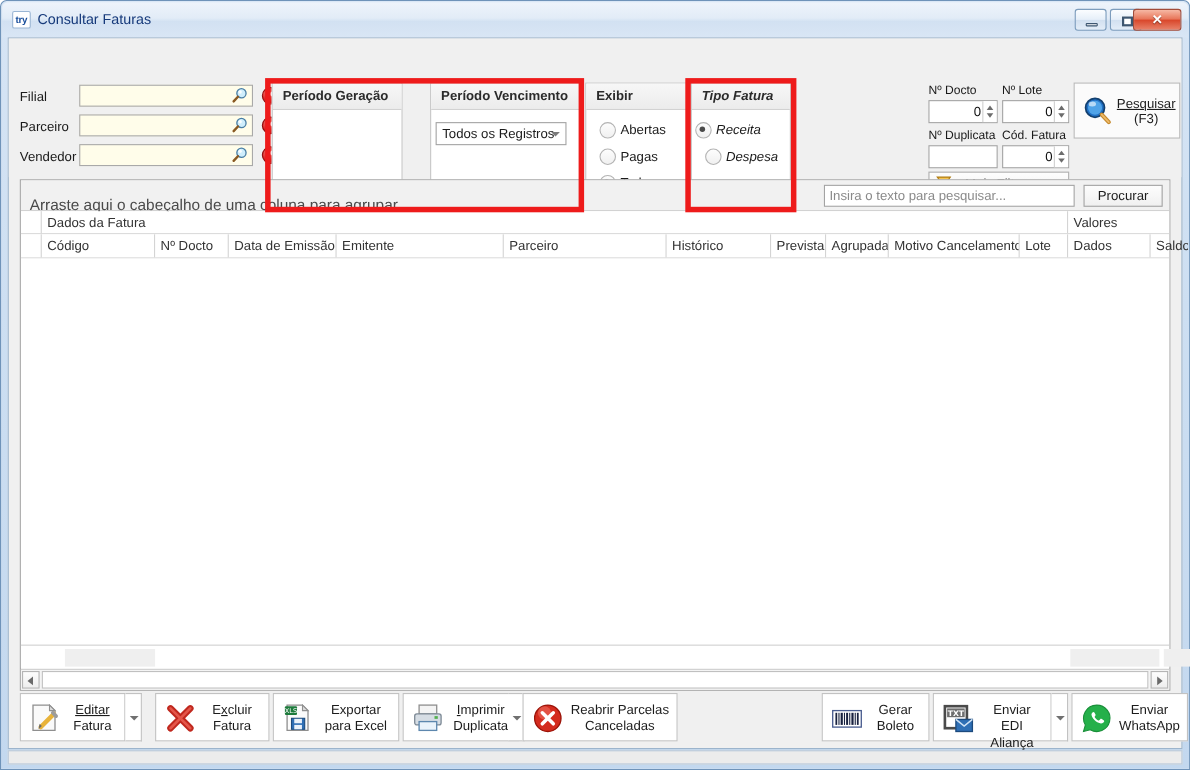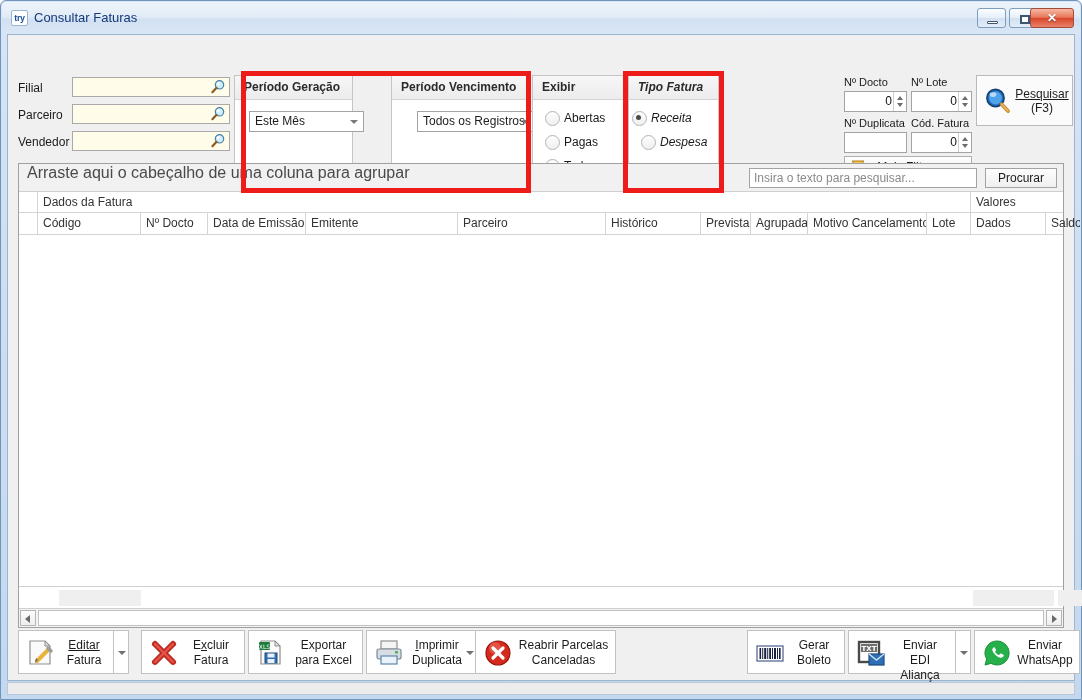--- a/index.html
+++ b/index.html
@@ -156,21 +156,21 @@
 
   
   #grid {
     position: absolute; left: 10px; top: 128px; right: 10px; bottom: 52px;
     background: #ffffff; border: 1px solid #a0a0a0;
   }
   #group-panel {
     position: absolute; left: 0; top: 0; right: 0; height: 28px;
     background: #f1f1f1; border-bottom: 1px solid #cfcfcf;
   }
-  #group-hint { position: absolute; left: 8px; top: 0; font-size: 16px; color: #4a4a4a; }
+  #group-hint { position: absolute; left: 8px; top: 14px; font-size: 14px; color: #4a4a4a; }
   #search-box {
     position: absolute; right: 86px; top: 4px; width: 228px; height: 20px;
     background: #fff; border: 1px solid #a3a3a3;
     font-size: 12px; color: #8a8a8a; line-height: 18px; padding-left: 4px;
   }
   #search-btn {
     position: absolute; right: 6px; top: 4px; width: 72px; height: 20px;
     background: linear-gradient(to bottom,#fdfdfd,#f0f0f0); border: 1px solid #a3a3a3;
     font-size: 12px; color: #1c1c1c; line-height: 18px; text-align: center;
   }
@@ -302,34 +302,28 @@
       <div class="lookup-wrap" style="left:64px; top:96px; width:184px;">
         <input class="lookup-input" value="" style="">
         <svg class="mag-in" viewBox="0 0 16 16">
           <circle cx="9.5" cy="5.8" r="4.2" fill="#cfeefc" stroke="#4a7fa5" stroke-width="1.2"></circle>
           <circle cx="8.3" cy="4.6" r="1.6" fill="#ffffff" opacity=".85"></circle>
           <line x1="6.3" y1="9.0" x2="2.4" y2="13.2" stroke="#8a5a22" stroke-width="2.2" stroke-linecap="round"></line>
         </svg>
         <div class="clear-btn">✕</div>
       </div>
 
-      <div class="gbox" style="left:226px; width:119px;">
+      <div class="gbox" style="left:239px; width:119px;">
         <div class="gbox-head">Período Geração</div>
-        <div class="gbox-body">
-          <div class="combo" style="left:14px; top:11px; width:115px;">
-            <span>Este Mês</span>
-            <span class="combo-arrow"></span>
-          </div>
-        </div>
       </div>
 
       <div class="gbox" style="left:383px; width:137px;">
         <div class="gbox-head">Período Vencimento</div>
         <div class="gbox-body">
-          <div class="combo" style="left:25px; top:11px; width:119px;">
+          <div class="combo" style="left:4px; top:11px; width:119px;">
             <span>Todos os Registros</span>
             <span class="combo-arrow"></span>
           </div>
         </div>
       </div>
 
       <div class="gbox" style="left:524px; width:95px;">
         <div class="gbox-head">Exibir</div>
         <div class="gbox-body">
           <div class="radio" style="left:12px; top:11px;">

